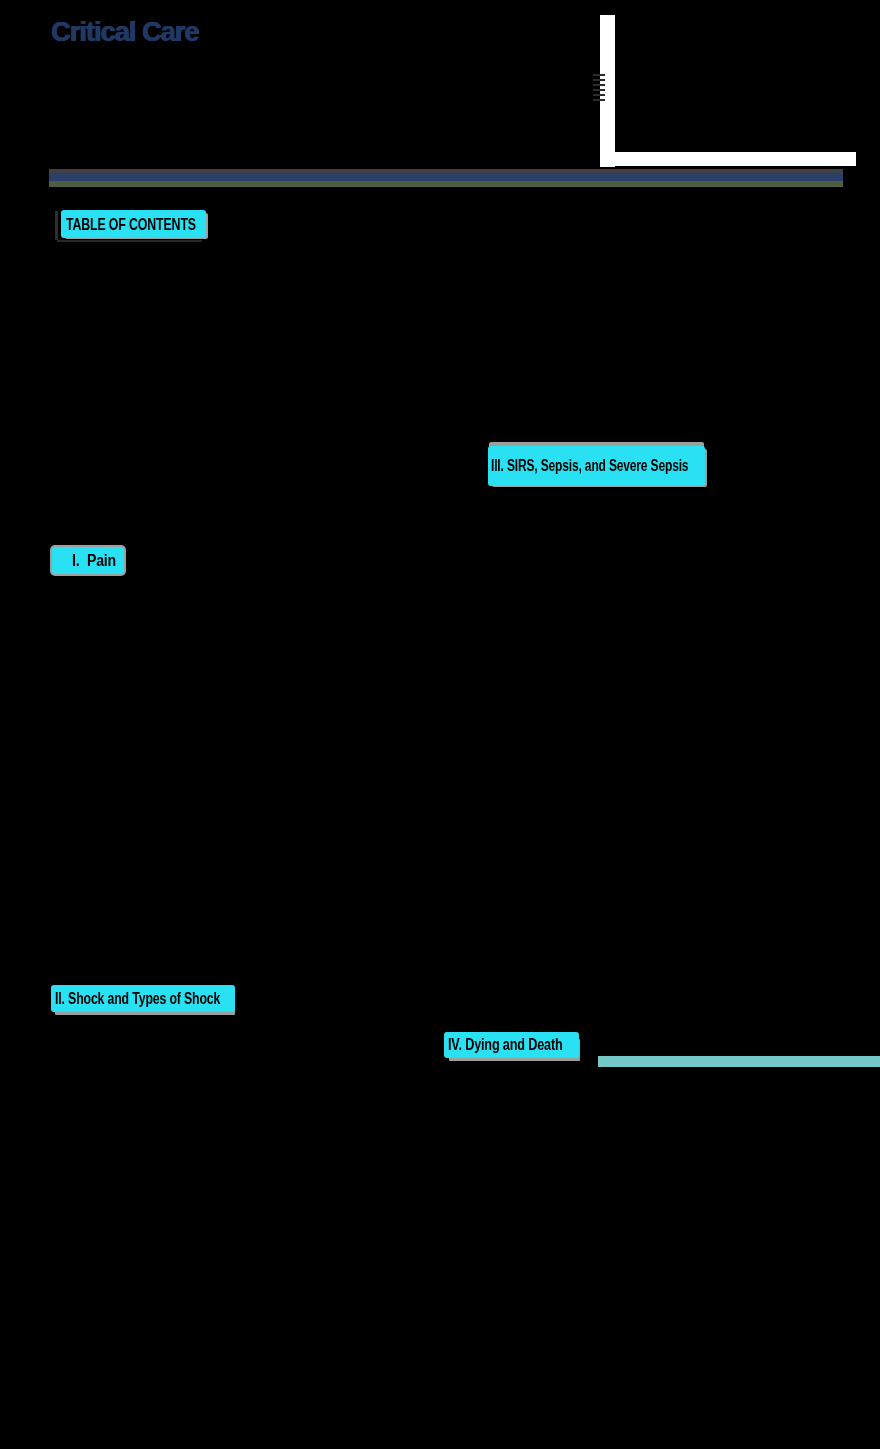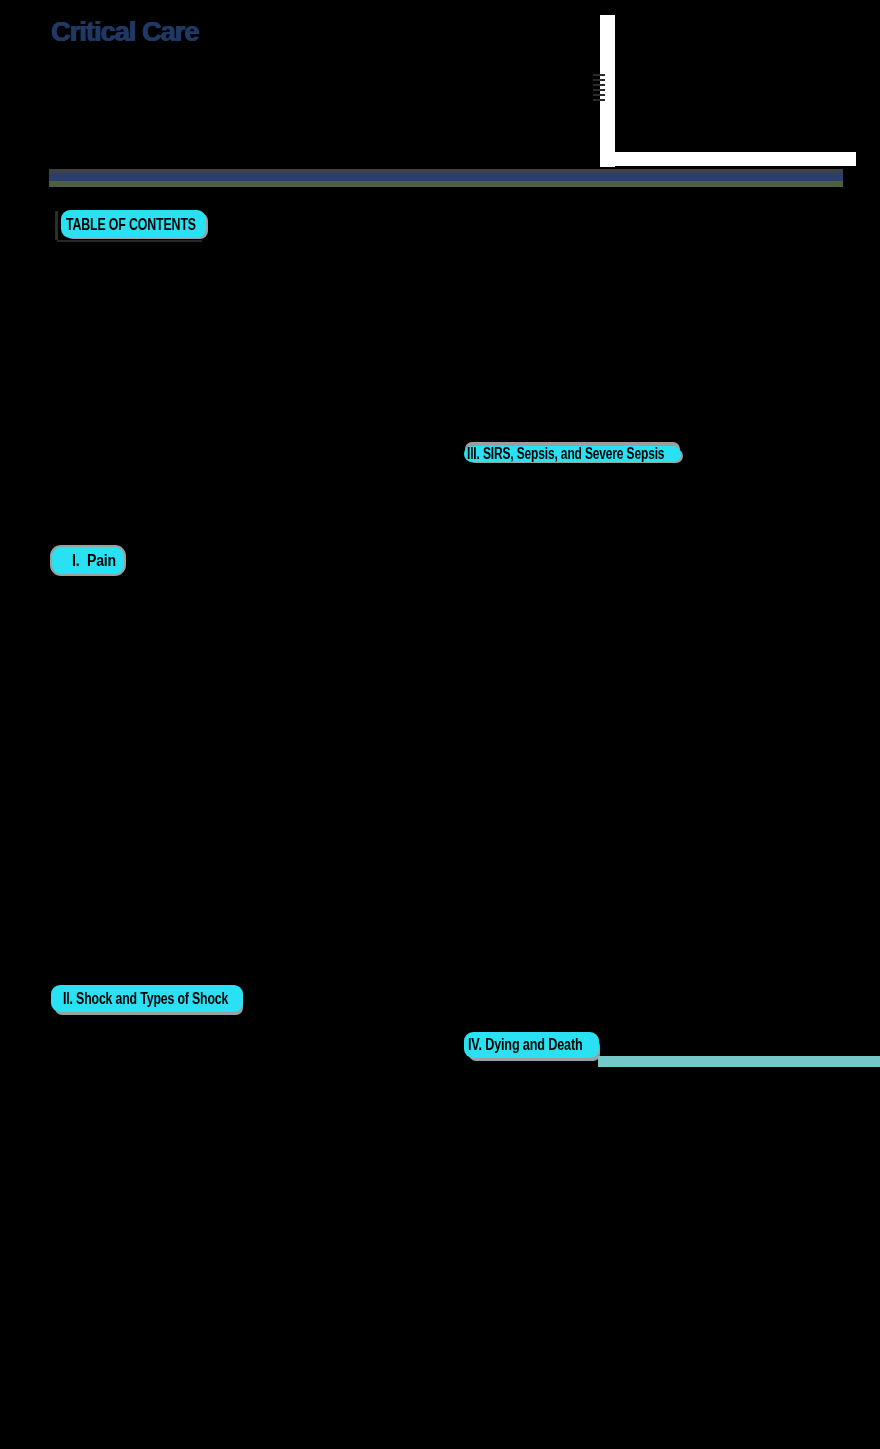--- a/index.html
+++ b/index.html
@@ -38,43 +38,43 @@
       var(--rule-olive,#4f5d42) 12px 18px);
   }
 
   
   .toc-tick{left:55px;top:211px;width:3px;height:29px;background:#2e2e2e;}
   .toc-underline{left:57px;top:240px;width:145px;height:2px;background:#272727;}
 
   
   .hl{
     background:var(--highlight,#29e1f2);
-    border-radius:9px;
+    border-radius:3px;
     display:flex;align-items:center;
     overflow:visible;
   }
   .hl span{
     font-weight:bold;font-size:16px;letter-spacing:-0.2px;
     color:var(--highlight-text,#000);
     white-space:pre;display:inline-block;transform-origin:0 50%;
   }
   #hl-toc{left:61px;top:210px;width:140px;height:28px;padding-left:5px;
           box-shadow:3px 2px 0 -1px var(--highlight-halo,#9aa0a0);}
   #hl-toc span{font-size:16.5px;transform:scaleX(0.75);}
   #hl-pain{left:52px;top:547px;width:52px;height:27px;padding-left:20px;
           box-shadow:0 0 0 2px var(--highlight-halo,#9aa0a0);}
   #hl-pain span{transform:scaleX(0.88);}
-  #hl-shock{left:51px;top:985px;width:180px;height:27px;padding-left:12px;
+  #hl-shock{left:51px;top:985px;width:180px;height:27px;padding-left:4px;
           box-shadow:2px 5px 0 -2px var(--highlight-halo,#9aa0a0);}
   #hl-shock span{transform:scaleX(0.77);}
-  #hl-sirs{left:464px;top:446px;width:214px;height:16px;padding-left:3px;
+  #hl-sirs{left:488px;top:446px;width:214px;height:40px;padding-left:3px;
           box-shadow:0 -5px 0 -1px var(--highlight-halo,#9aa0a0),
                      3px 2px 0 -1px var(--highlight-halo,#9aa0a0);}
   #hl-sirs span{transform:scaleX(0.75);}
-  #hl-dying{left:464px;top:1032px;width:131px;height:26px;padding-left:4px;
+  #hl-dying{left:444px;top:1032px;width:131px;height:26px;padding-left:4px;
           box-shadow:3px 5px 0 -2px var(--highlight-halo,#9aa0a0);}
   #hl-dying span{transform:scaleX(0.79);}
 
   
   .teal-band{left:598px;top:1056px;width:282px;height:11px;background:var(--teal-band,#74c9c6);}
 </style>
 </head>
 <body>
 
 <div class="abs doc-title">Critical Care</div>

